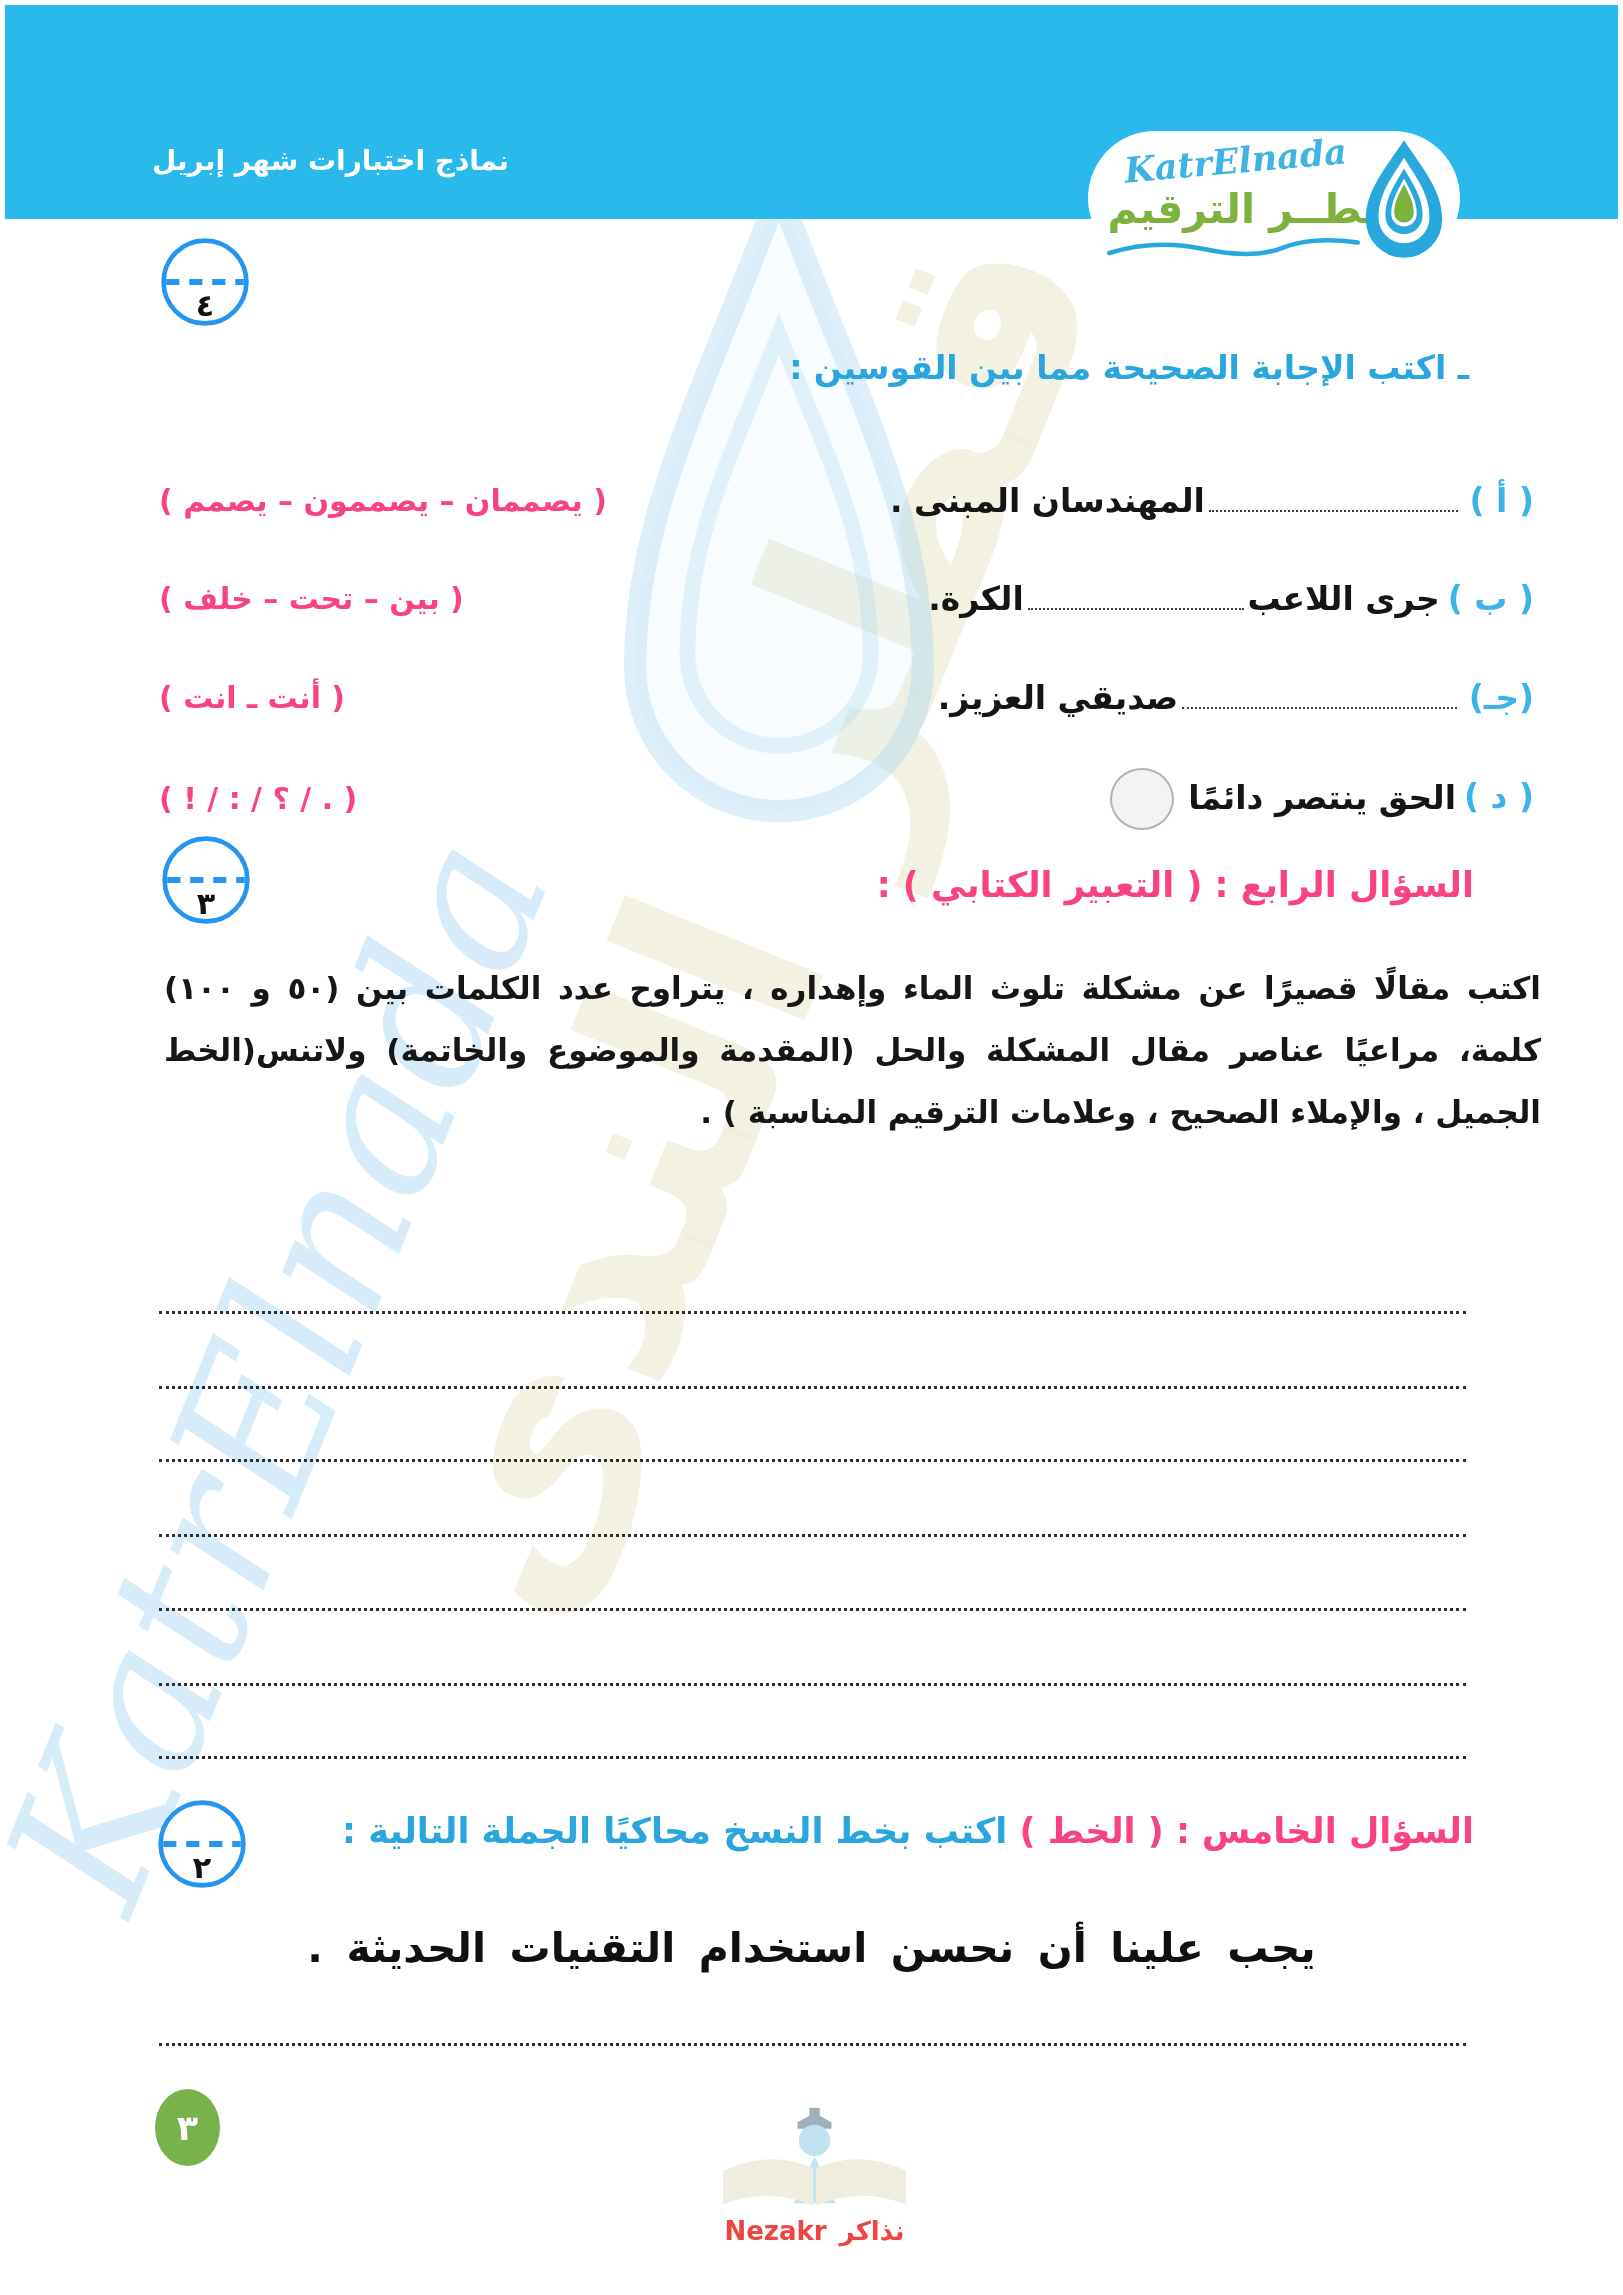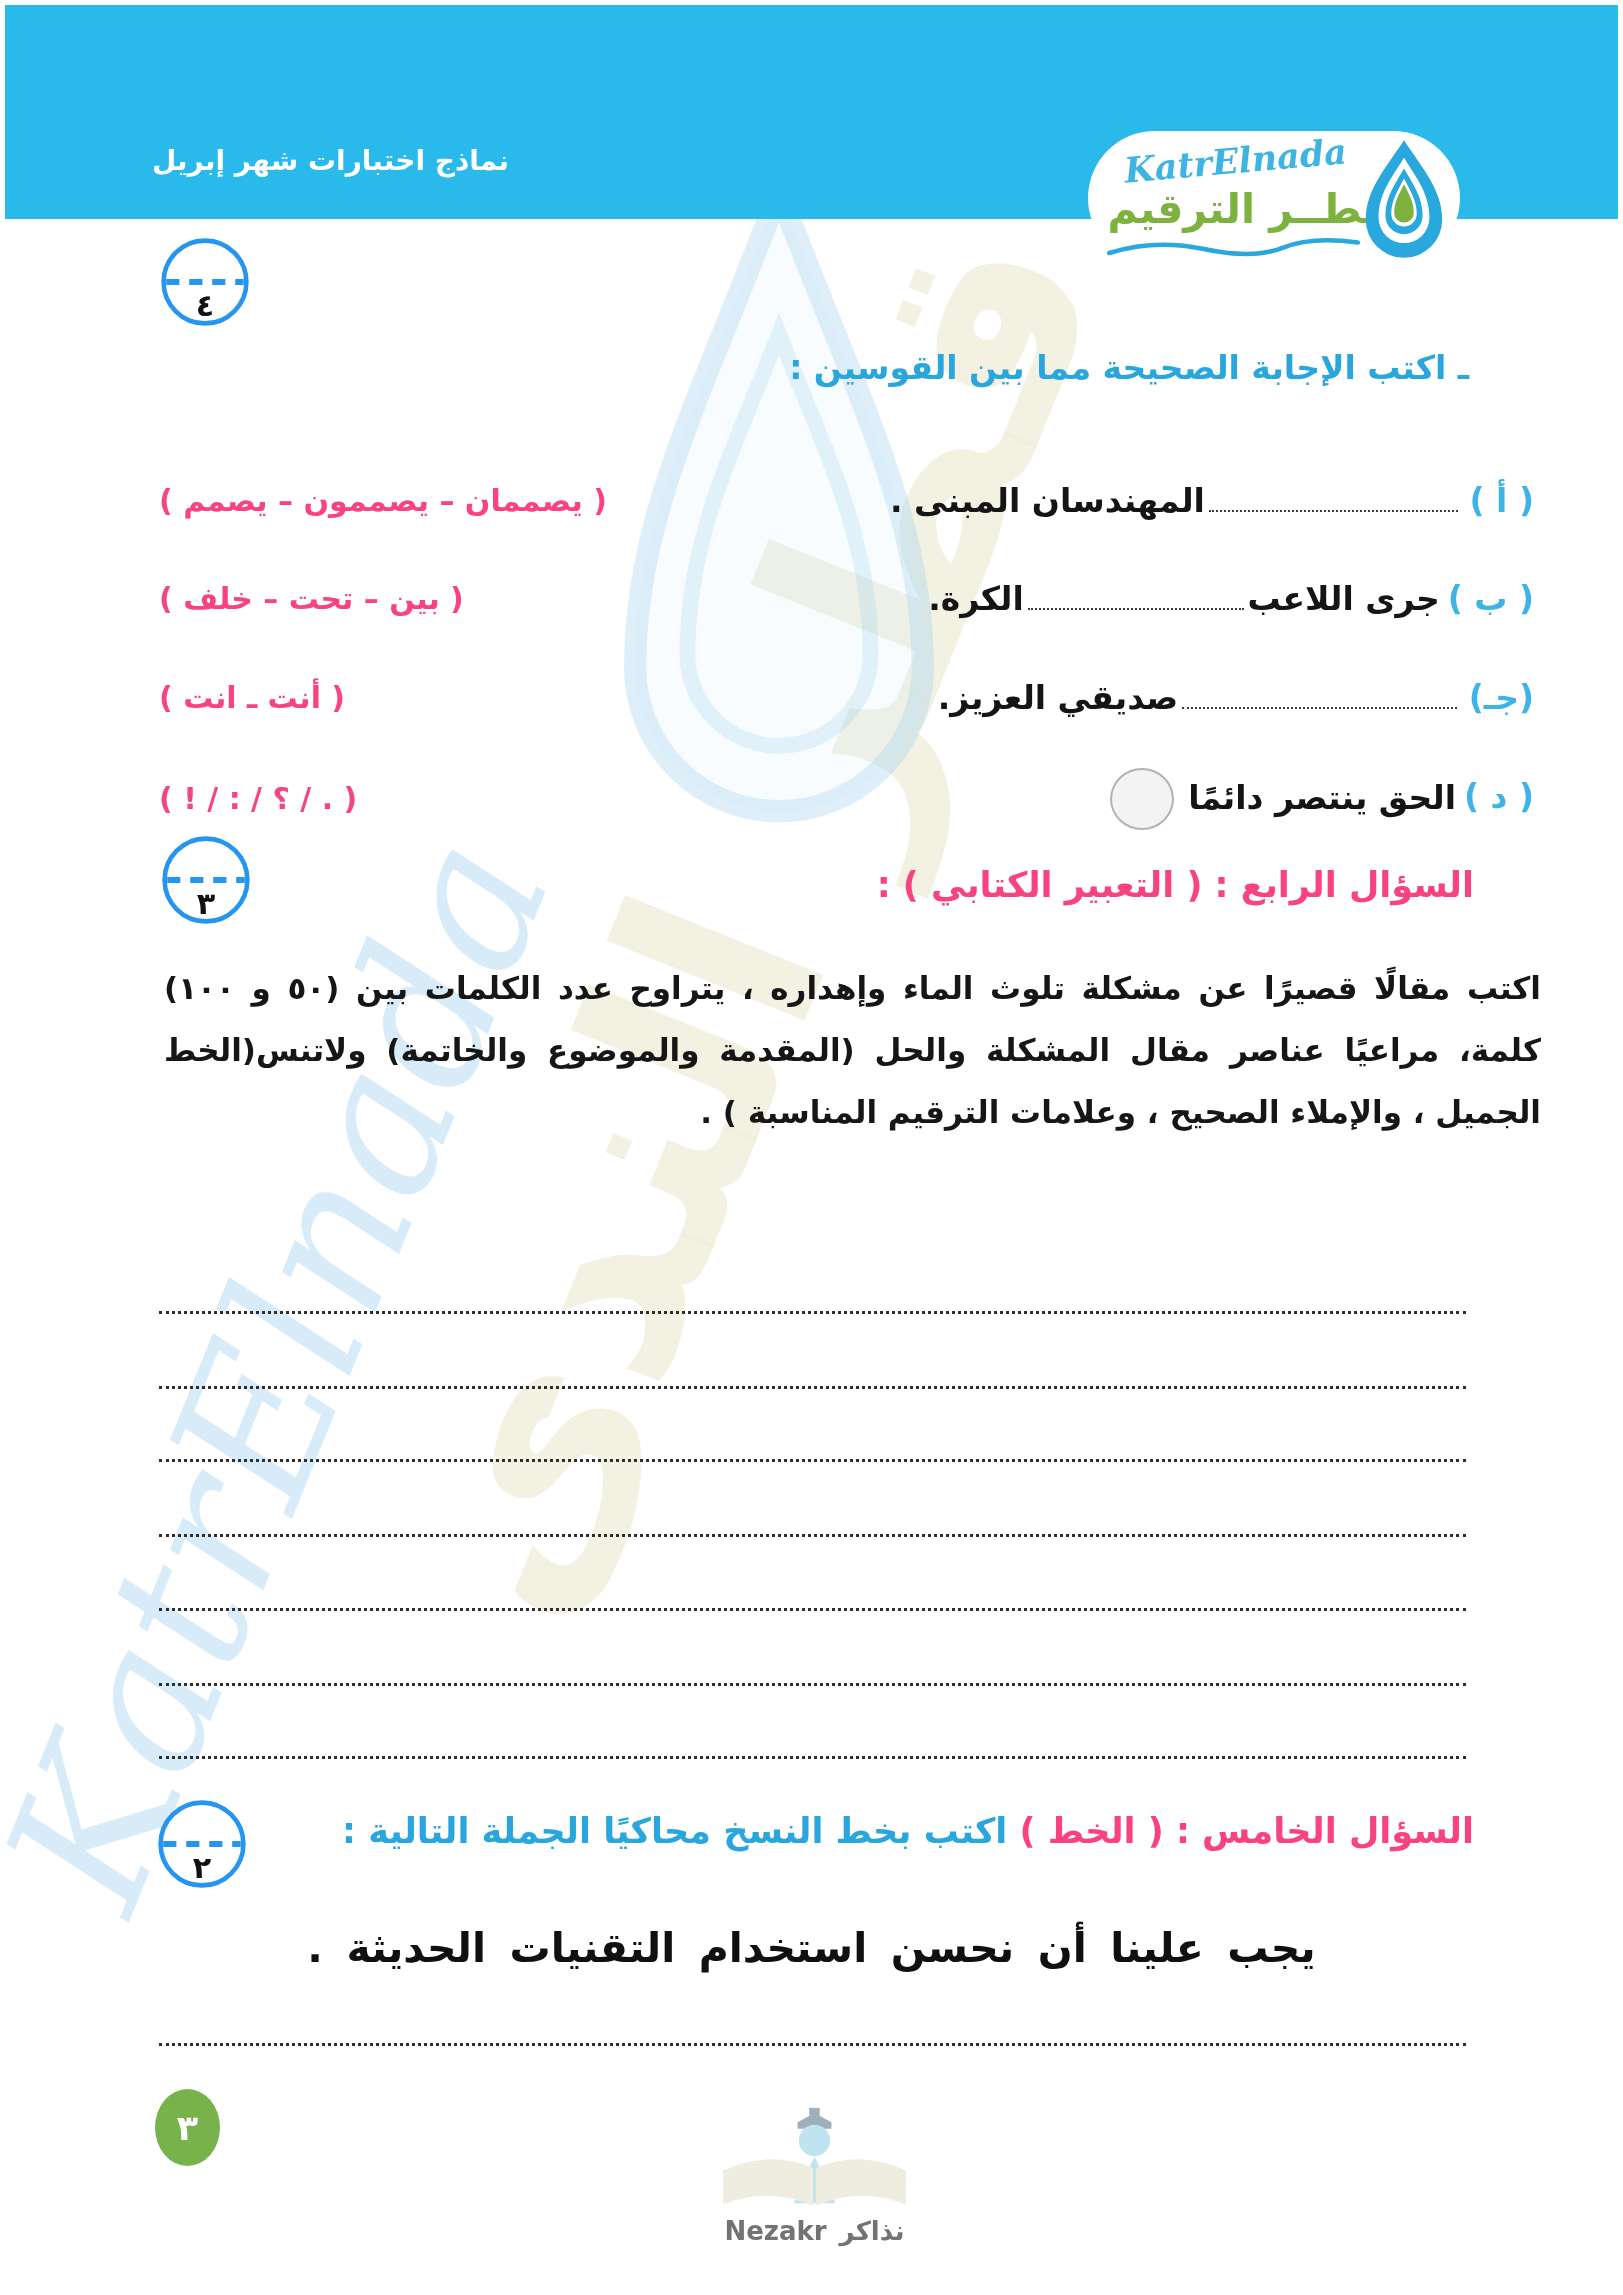--- a/index.html
+++ b/index.html
@@ -46,21 +46,21 @@
     color:#161616;line-height:62px;text-align:justify;}
   .wline{position:absolute;left:159px;width:1307px;height:0;border-bottom:3.3px dotted #2e2e2e;z-index:2;}
   
   .copy-sentence{position:absolute;left:0;top:1924px;width:100%;text-align:center;z-index:2;
     font-size:41px;font-weight:800;color:#101010;word-spacing:9.2px;}
   
   .page-num{position:absolute;left:155px;top:2089px;width:65px;height:77px;background:#77b34a;
     border-radius:50%;z-index:2;display:flex;align-items:center;justify-content:center;
     color:#ffffff;font-size:35px;font-weight:700;}
   .nezakr{position:absolute;left:710px;top:2100px;width:209px;z-index:1;text-align:center;}
-  .nezakr-text{margin-top:2.6px;font-size:26px;font-weight:800;color:#737373;direction:rtl;word-spacing:3.9px;}
+  .nezakr-text{margin-top:2.6px;font-size:26px;font-weight:800;color:#ef4444;direction:rtl;word-spacing:3.9px;}
 </style>
 </head>
 <body>
 
 <div class="page">
 
   <div class="wm wm-script">KatrElnada</div>
   <div class="wm wm-arabic">قطر الندى</div>
   <svg class="wm-drop" width="340" height="694" viewBox="0 0 520 1060">
     <path d="M260,30 C150,330 40,520 40,760 a220,220 0 0,0 440,0 C480,520 370,330 260,30 Z" fill="rgba(214,238,250,0.18)" stroke="rgba(168,214,240,0.38)" stroke-width="34"></path>

